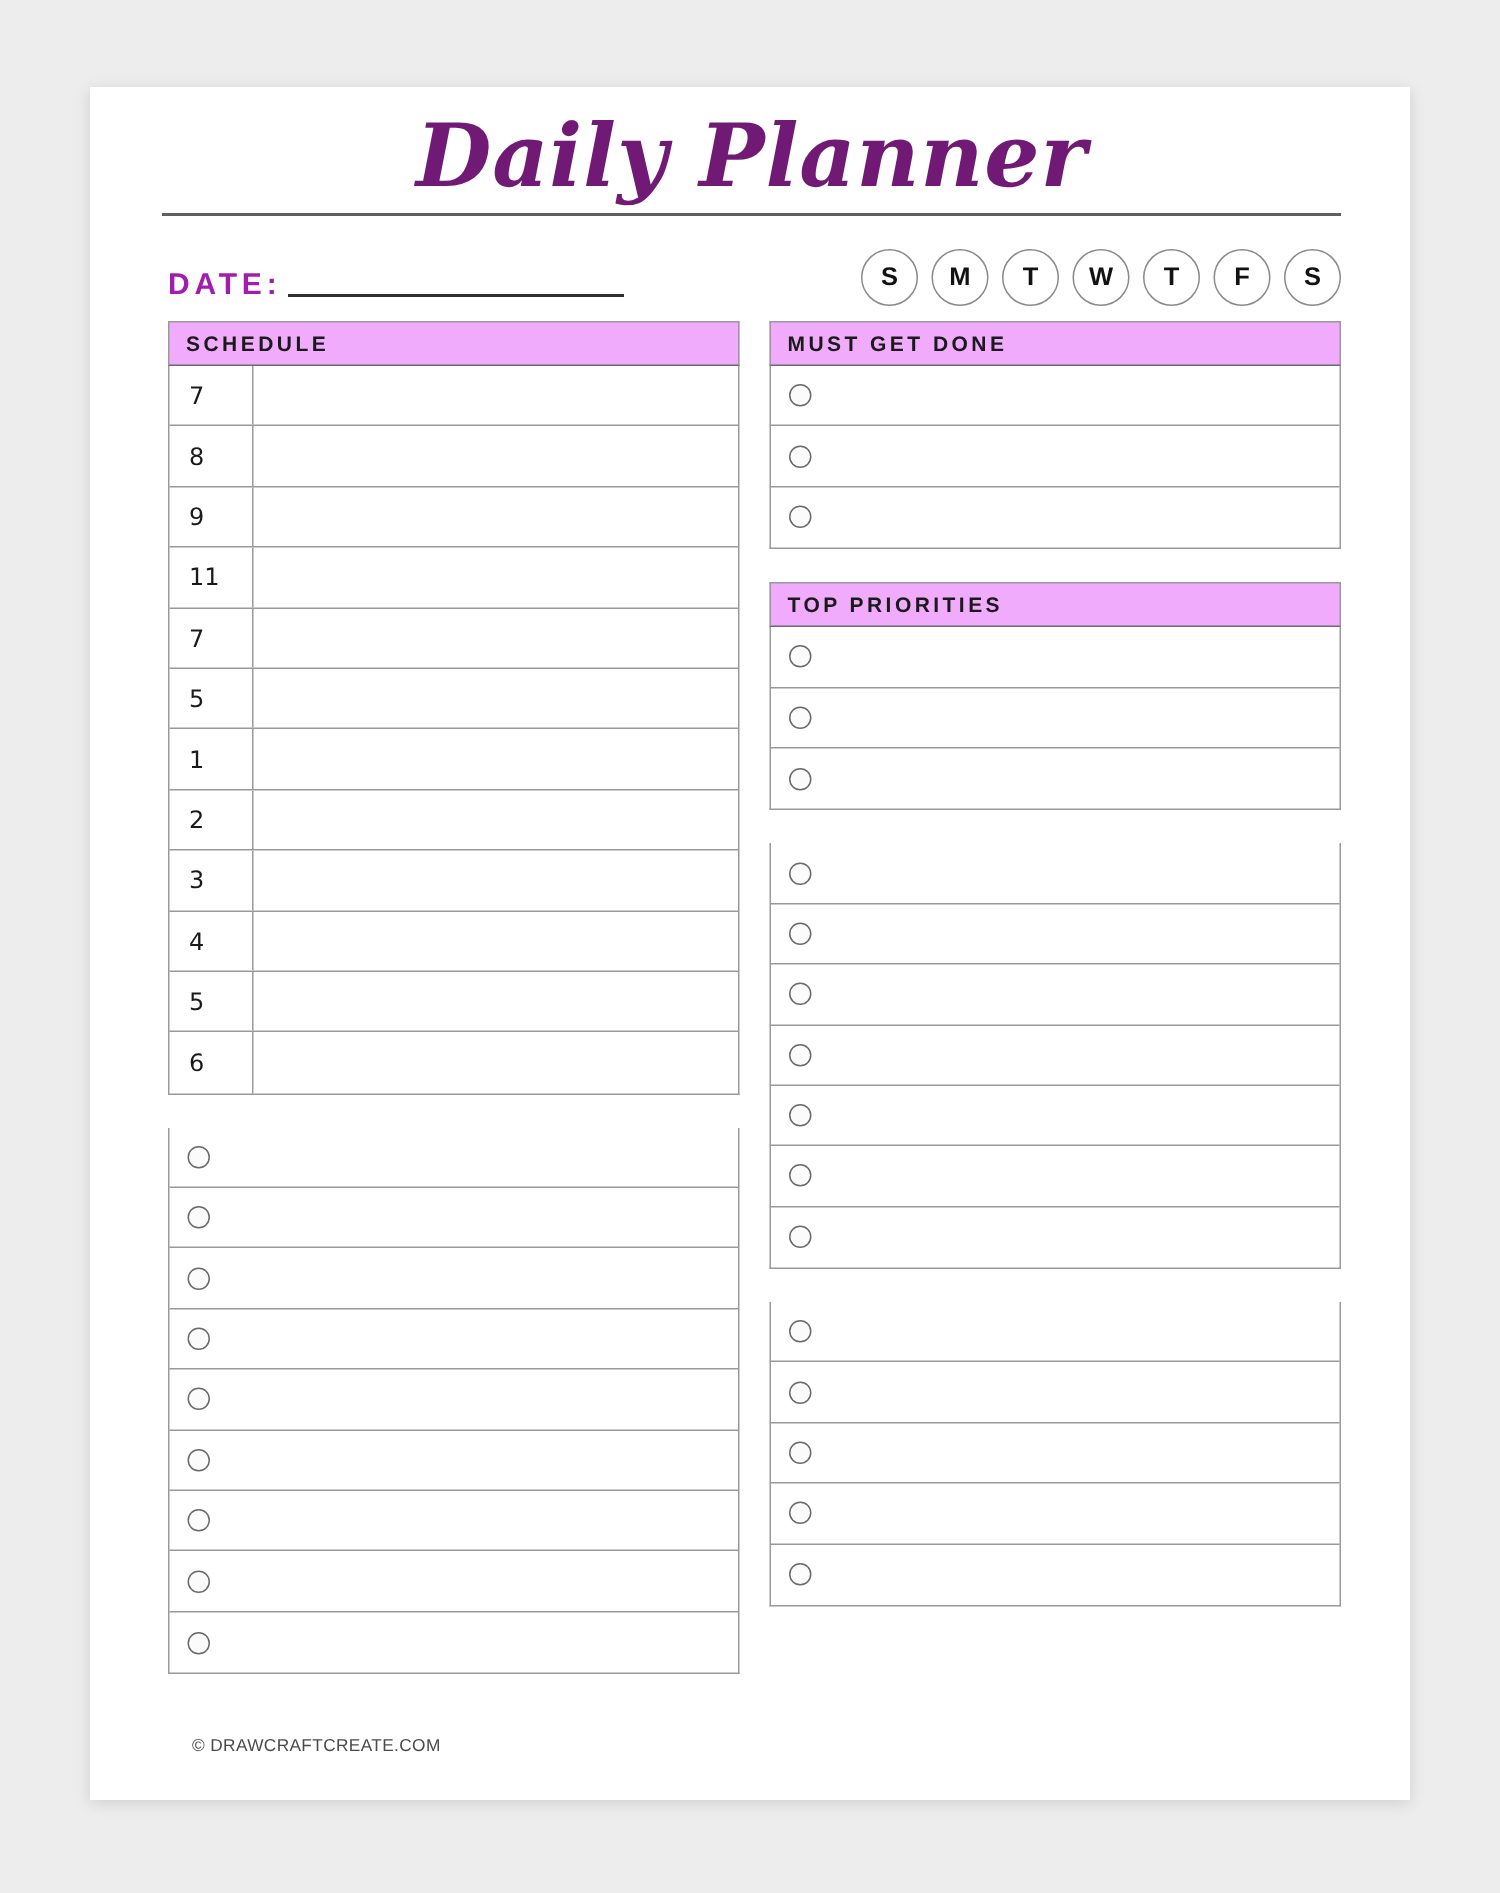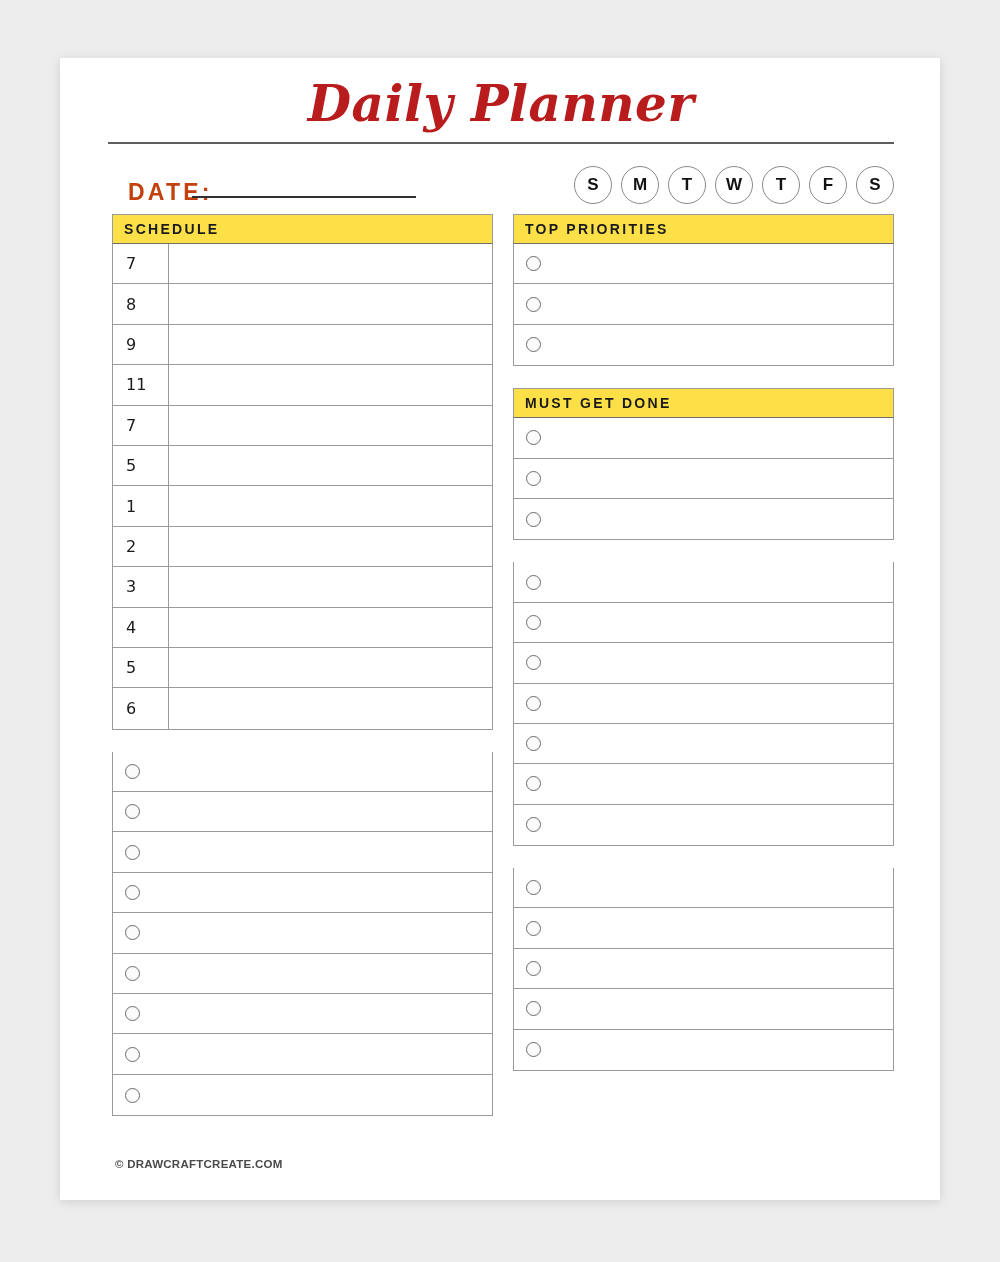--- a/index.html
+++ b/index.html
@@ -37,23 +37,23 @@
     position: absolute;
     left: 0;
     top: 17px;
     width: 786px;
     text-align: center;
   }
   .title {
     font-family: "DejaVu Serif", serif;
     font-style: italic;
     font-weight: bold;
-    font-size: 50px;
+    font-size: 58px;
     line-height: 58px;
-    color: #b91c1c;
+    color: #701a75;
     letter-spacing: 0.5px;
   }
   .title-rule {
     position: absolute;
     left: 0;
     top: 84px;
     width: 786px;
     height: 2px;
     background: #5f5f5f;
   }
@@ -63,25 +63,24 @@
     position: absolute;
     left: 0;
     top: 108px;
     width: 786px;
     height: 48px;
   }
   .date-label {
     position: absolute;
     left: 4px;
     top: 13px;
-    font-size: 23px;
+    font-size: 20px;
     font-weight: bold;
     letter-spacing: 3.2px;
-    color: #c2410c;
-    margin-left: 16px;
+    color: #a21caf;
   }
   .date-line {
     position: absolute;
     left: 84px;
     top: 30px;
     width: 224px;
     height: 2px;
     background: #303030;
   }
 
@@ -117,21 +116,21 @@
   .col-right {
     position: absolute;
     left: 405px;
     top: 156px;
     width: 381px;
   }
 
   .block { margin-bottom: 22px; }
 
   .block-head {
-    background: #fde047;
+    background: #f0abfc;
     border: 1px solid #9a9a9a;
     border-bottom: 1.6px solid #6d6d6d;
     height: 30px;
     display: flex;
     align-items: center;
     padding-left: 11px;
     box-sizing: border-box;
   }
   .block-head-text {
     font-size: 14px;
@@ -184,26 +183,25 @@
     box-sizing: border-box;
     font-size: 16px;
     color: #1a1a1a;
     font-family: "DejaVu Sans", sans-serif;
   }
   .sched-note { flex: 1; }
 
   
   .footer {
     position: absolute;
-    left: 7px;
+    left: 20px;
     top: 1100px;
     font-size: 11.5px;
     letter-spacing: 0.25px;
     color: #4a4a4a;
-    font-weight: bold;
   }
 </style>
 </head>
 <body>
 
 <div id="page">
   <div id="sheet">
 
     <div class="title-wrap">
       <div class="title">Daily Planner</div>
@@ -327,53 +325,53 @@
             </div>
           </div>
       </div>
 
     </div>
 
     <div class="col-right">
 
       <div class="block">
         <div class="block-head">
+          <span class="block-head-text">MUST GET DONE</span>
+        </div>
+        <div class="block-body" id="must-get-done-body">
+            <div class="line-row">
+              <span class="circle"></span>
+            </div>
+            <div class="line-row">
+              <span class="circle"></span>
+            </div>
+            <div class="line-row">
+              <span class="circle"></span>
+            </div>
+          </div>
+      </div>
+
+      <div class="block">
+        <div class="block-head">
           <span class="block-head-text">TOP PRIORITIES</span>
         </div>
         <div class="block-body" id="top-priorities-body">
             <div class="line-row">
               <span class="circle"></span>
             </div>
             <div class="line-row">
               <span class="circle"></span>
             </div>
             <div class="line-row">
               <span class="circle"></span>
             </div>
           </div>
       </div>
 
       <div class="block">
-        <div class="block-head">
-          <span class="block-head-text">MUST GET DONE</span>
-        </div>
-        <div class="block-body" id="must-get-done-body">
-            <div class="line-row">
-              <span class="circle"></span>
-            </div>
-            <div class="line-row">
-              <span class="circle"></span>
-            </div>
-            <div class="line-row">
-              <span class="circle"></span>
-            </div>
-          </div>
-      </div>
-
-      <div class="block">
         <div class="block-body" id="todo-list-body">
             <div class="line-row">
               <span class="circle"></span>
             </div>
             <div class="line-row">
               <span class="circle"></span>
             </div>
             <div class="line-row">
               <span class="circle"></span>
             </div>

